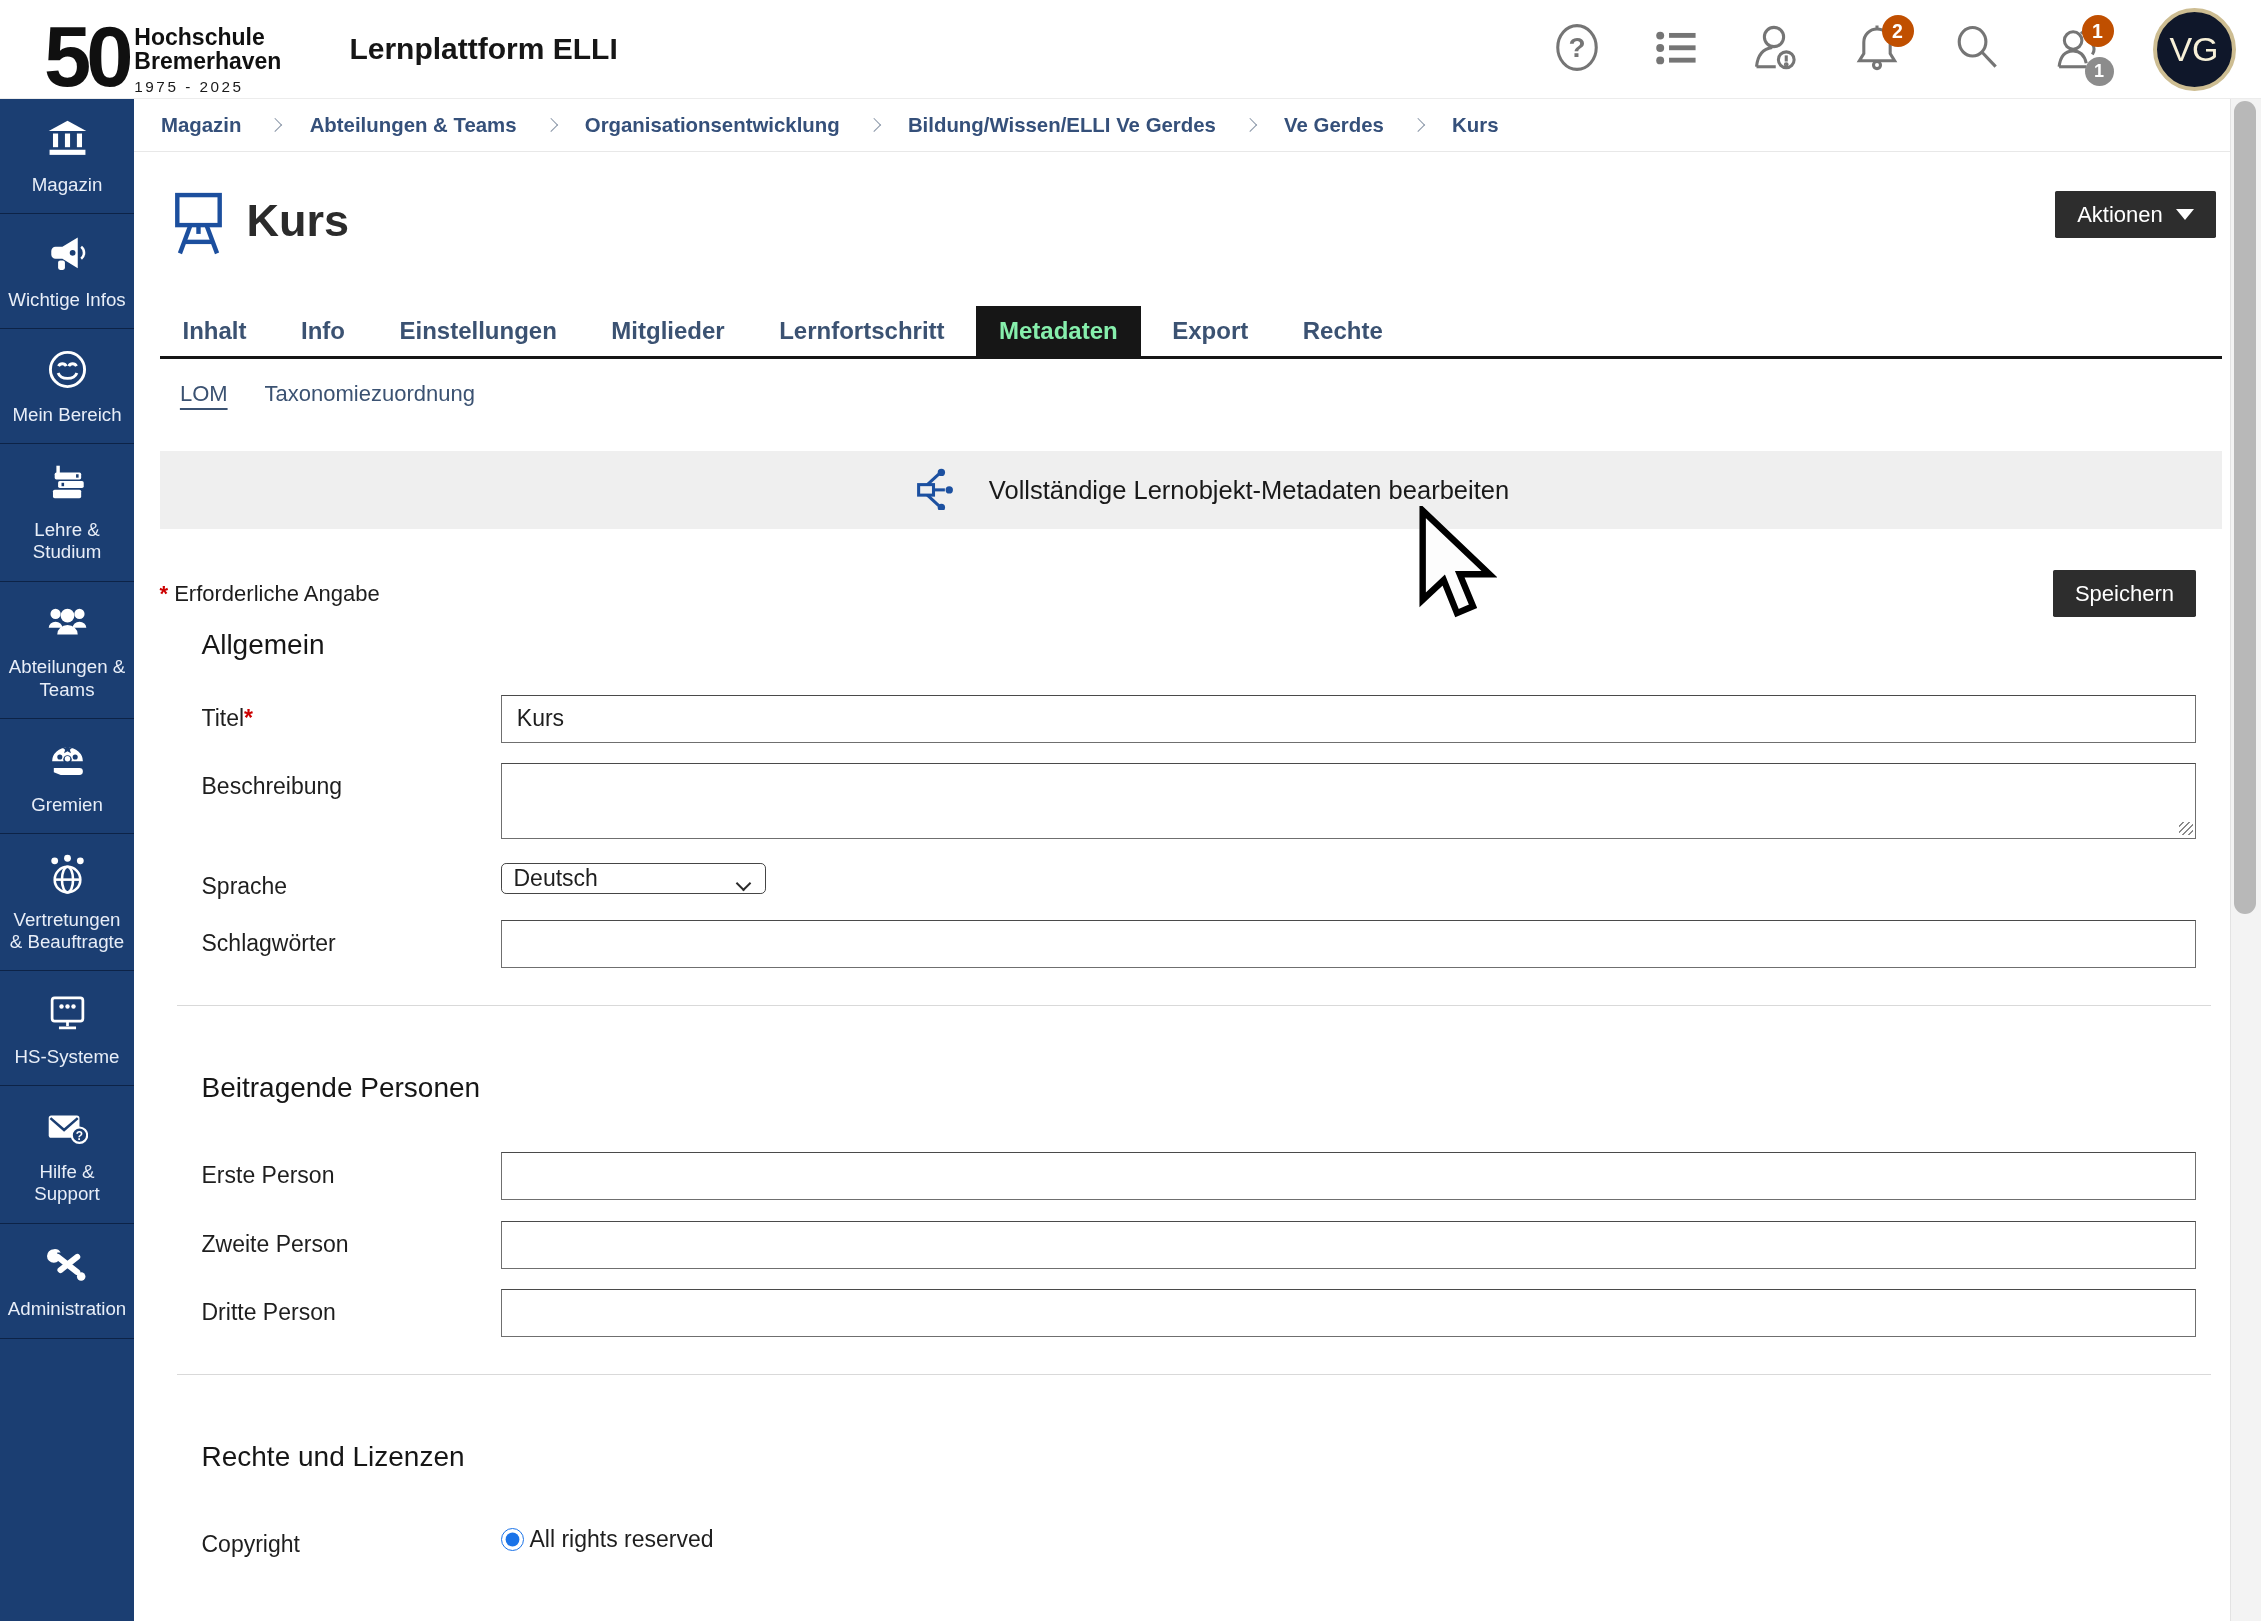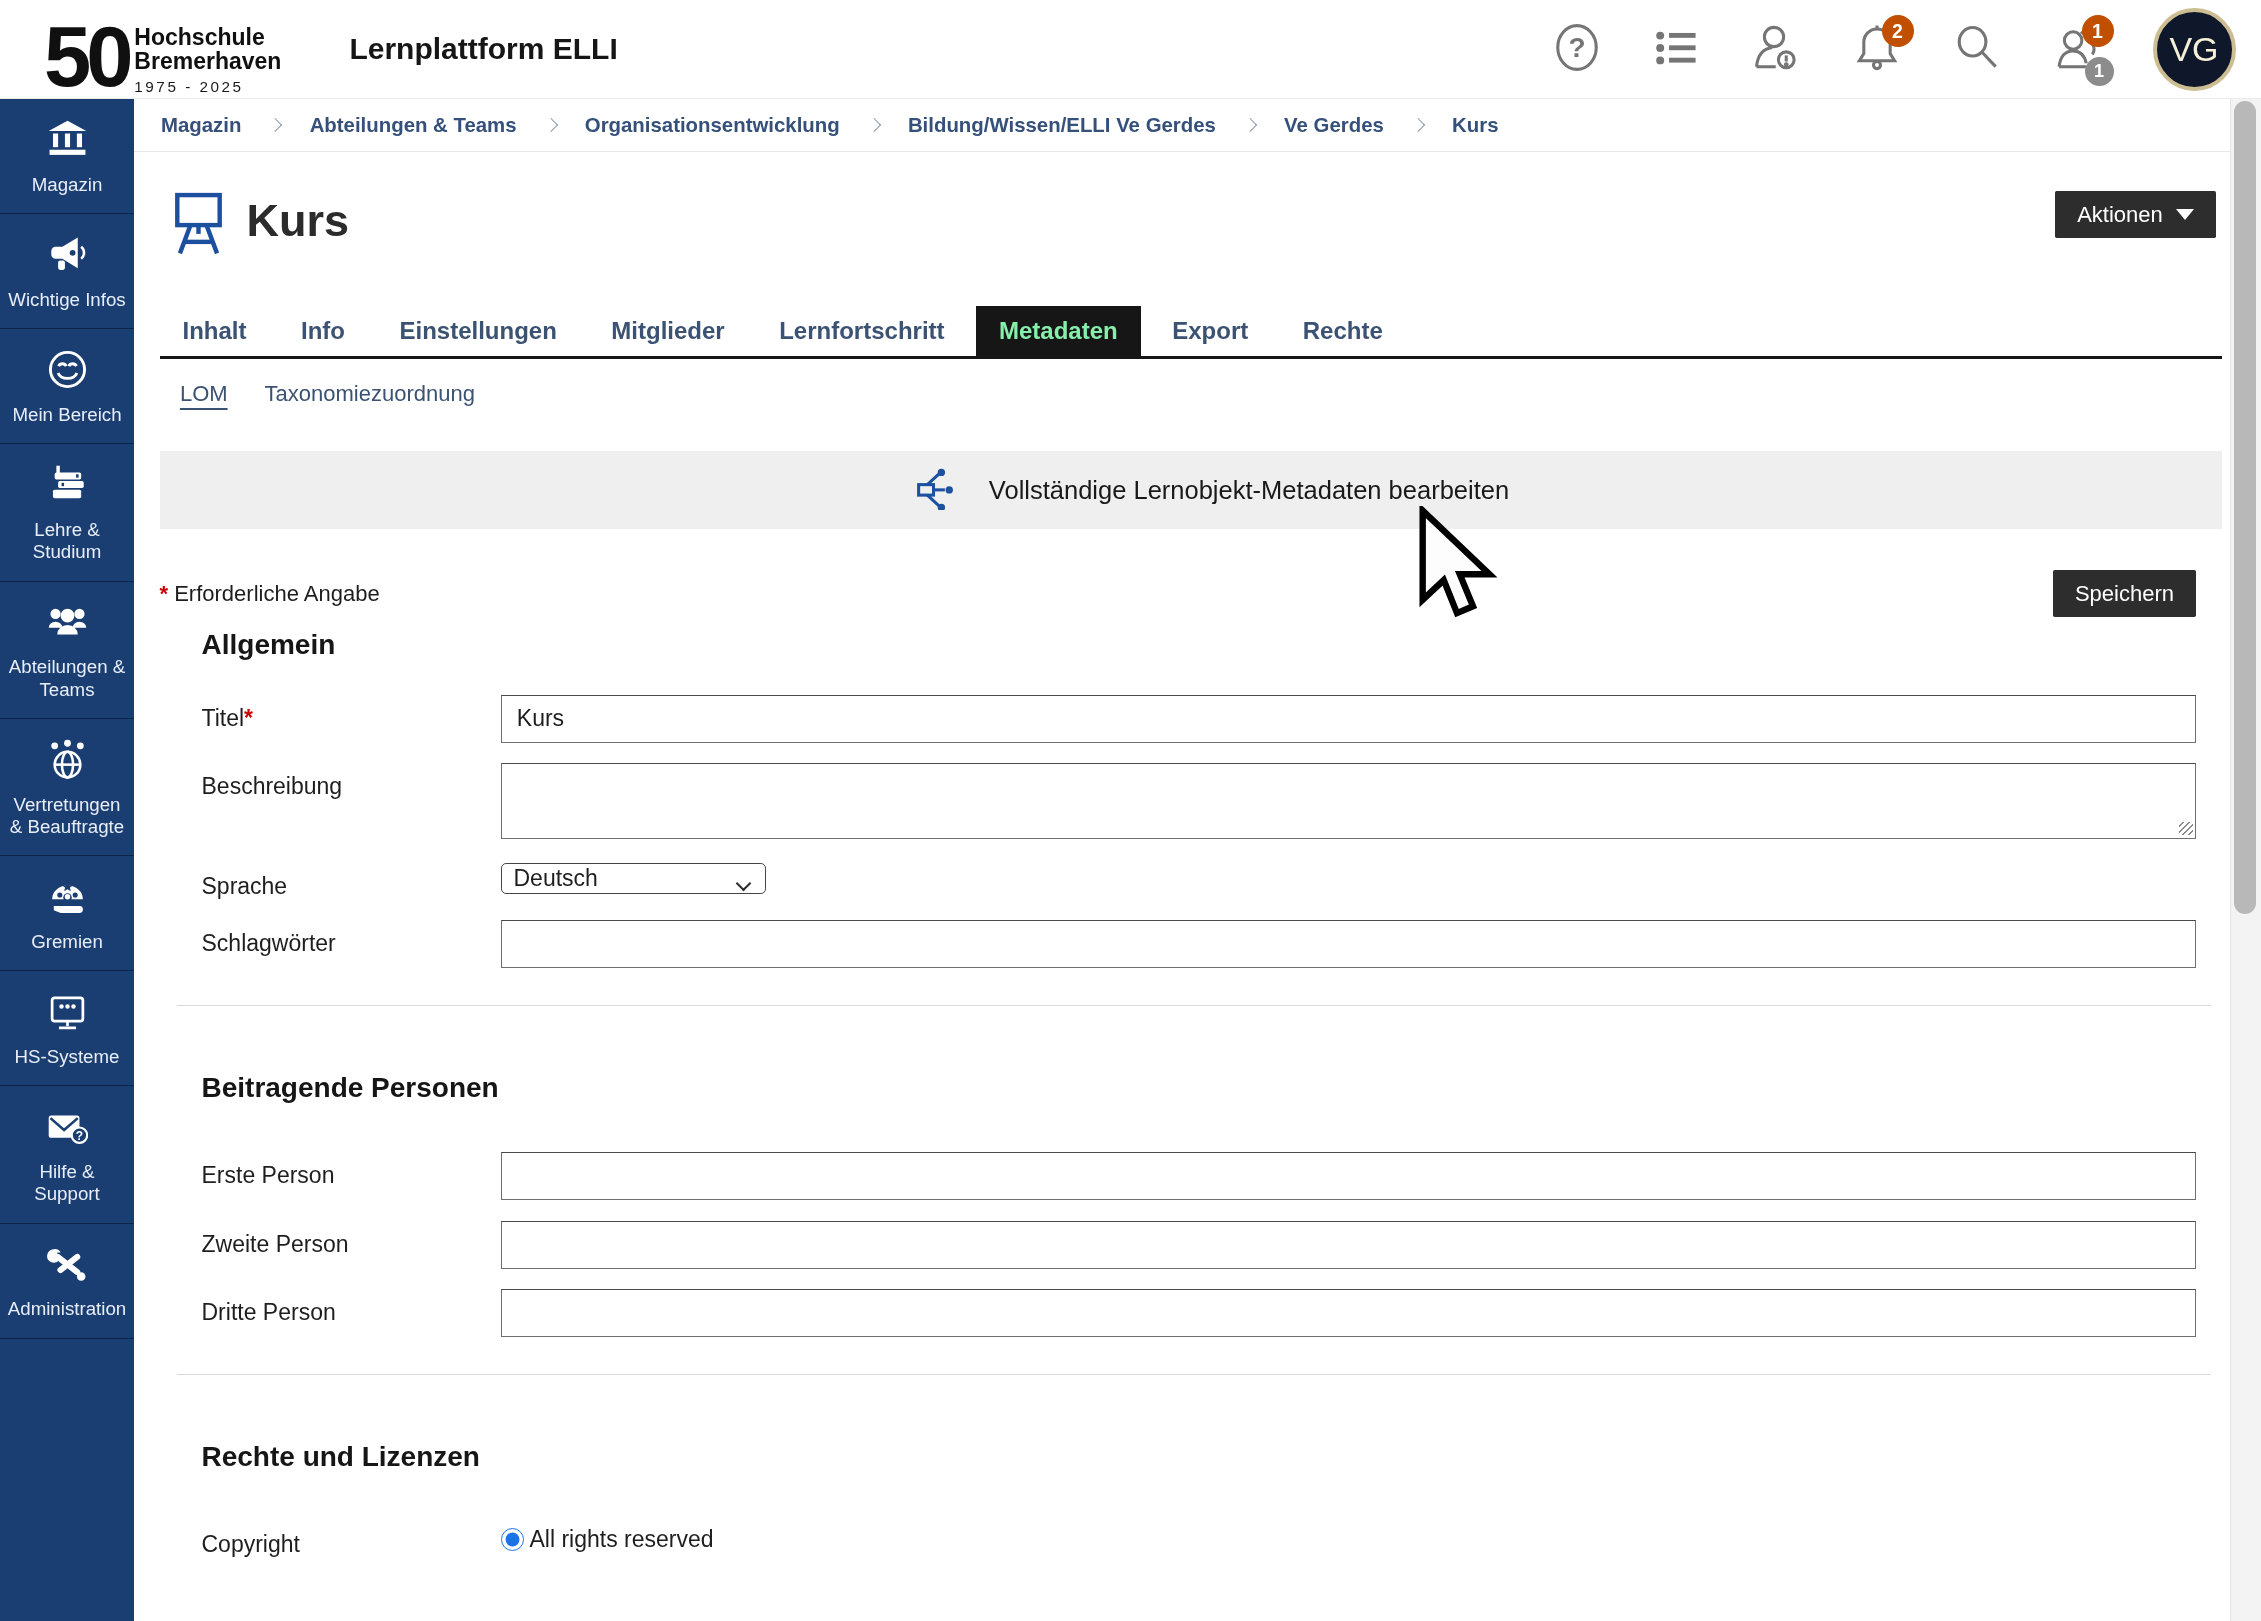--- a/index.html
+++ b/index.html
@@ -67,21 +67,21 @@
 
   .banner { margin-top:41px; height:78px; background:#efefef; display:flex; align-items:center; justify-content:center;
             gap:31px; cursor:pointer;padding-left:44px; }
   .banner-label { font-size:25.5px; color:#191919; }
 
   .meta-row { margin-top:41px; display:flex; align-items:center; }
   .required-note { font-size:22px; color:#1d1d1d; }
   .req { color:#cc0000; font-weight:700; }
   .save-btn { margin-left:auto; margin-right:25.5px; }
 
-  .section-heading { margin-top:12px; padding-left:42px; font-size:28px; font-weight:700; color:#161616; }
+  .section-heading { margin-top:12px; padding-left:42px; font-size:28px; font-weight:400; color:#161616; }
   .section-heading.spaced { margin-top:66px; }
 
   .form-row { display:flex; margin-top:20.4px; }
   .form-row.first { margin-top:34px; }
   .form-label { width:341px; padding-left:42px; padding-top:10.2px; font-size:23px; color:#1e1e1e; flex:none; }
   .form-field { flex:1; margin-right:25.5px; position:relative; }
   .txt-input { width:100%; height:48px; border:0.8px solid #6f6f6f; border-top:1.7px solid #4a4a4a;
                font-size:23px; padding:0 15.3px; font-family:inherit; color:#1e1e1e; background:#fff; }
   .txt-area { width:100%; height:76px; border:0.8px solid #6f6f6f; border-top:1.7px solid #4a4a4a;
               font-size:23px; padding:6.8px 15.3px; font-family:inherit; resize:none; background:#fff; }
@@ -250,45 +250,45 @@
           <path d="M30 30 a8 7 0 0 1 16 0 z"></path>
         <circle cx="24" cy="16" r="8"></circle>
           <path d="M12 38 a12 11 0 0 1 24 0 z"></path>
       </svg>
     </span>
     <span class="sb-label">Abteilungen &amp; Teams</span>
   </button>
 
   <button class="sb-item">
     <span>
+      <svg viewBox="0 0 48 48" fill="#fff">
+        <path d="M6 26 a18 16 0 0 1 36 0 z"></path>
+        <polygon points="24,6 25.8,10 30,10 26.8,12.6 28,16.6 24,14.2 20,16.6 21.2,12.6 18,10 22.2,10" fill="#1b3e72"></polygon>
+        <circle cx="15" cy="21" r="3" fill="#1b3e72"></circle>
+          <circle cx="33" cy="21" r="3" fill="#1b3e72"></circle>
+        <circle cx="24" cy="24" r="5" fill="#1b3e72"></circle>
+          <circle cx="24" cy="23" r="3.2" fill="#fff"></circle>
+        <path d="M8 34 h30 a4 4 0 0 1 0 8 H16 l-8 -3 z"></path>
+      </svg>
+    </span>
+    <span class="sb-label">Gremien</span>
+  </button>
+
+  <button class="sb-item">
+    <span>
       <svg viewBox="0 0 48 48" fill="none" stroke="#fff" stroke-width="3">
         <circle cx="9" cy="8" r="4" fill="#fff" stroke="none"></circle>
         <circle cx="24" cy="5" r="4" fill="#fff" stroke="none"></circle>
         <circle cx="39" cy="8" r="4" fill="#fff" stroke="none"></circle>
         <circle cx="24" cy="30" r="15"></circle>
         <ellipse cx="24" cy="30" rx="6.5" ry="15"></ellipse>
         <line x1="9" y1="30" x2="39" y2="30"></line>
       </svg>
     </span>
     <span class="sb-label">Vertretungen &amp; Beauftragte</span>
-  </button>
-
-  <button class="sb-item">
-    <span>
-      <svg viewBox="0 0 48 48" fill="#fff">
-        <path d="M6 26 a18 16 0 0 1 36 0 z"></path>
-        <polygon points="24,6 25.8,10 30,10 26.8,12.6 28,16.6 24,14.2 20,16.6 21.2,12.6 18,10 22.2,10" fill="#1b3e72"></polygon>
-        <circle cx="15" cy="21" r="3" fill="#1b3e72"></circle>
-          <circle cx="33" cy="21" r="3" fill="#1b3e72"></circle>
-        <circle cx="24" cy="24" r="5" fill="#1b3e72"></circle>
-          <circle cx="24" cy="23" r="3.2" fill="#fff"></circle>
-        <path d="M8 34 h30 a4 4 0 0 1 0 8 H16 l-8 -3 z"></path>
-      </svg>
-    </span>
-    <span class="sb-label">Gremien</span>
   </button>
 
   <button class="sb-item">
     <span>
       <svg viewBox="0 0 48 48" fill="none" stroke="#fff" stroke-width="3.2">
         <rect x="6" y="7" width="36" height="27" rx="3"></rect>
         <circle cx="17" cy="17" r="2.6" fill="#fff" stroke="none"></circle>
         <circle cx="24" cy="17" r="2.6" fill="#fff" stroke="none"></circle>
         <circle cx="31" cy="17" r="2.6" fill="#fff" stroke="none"></circle>
         <line x1="24" y1="34" x2="24" y2="40"></line>

